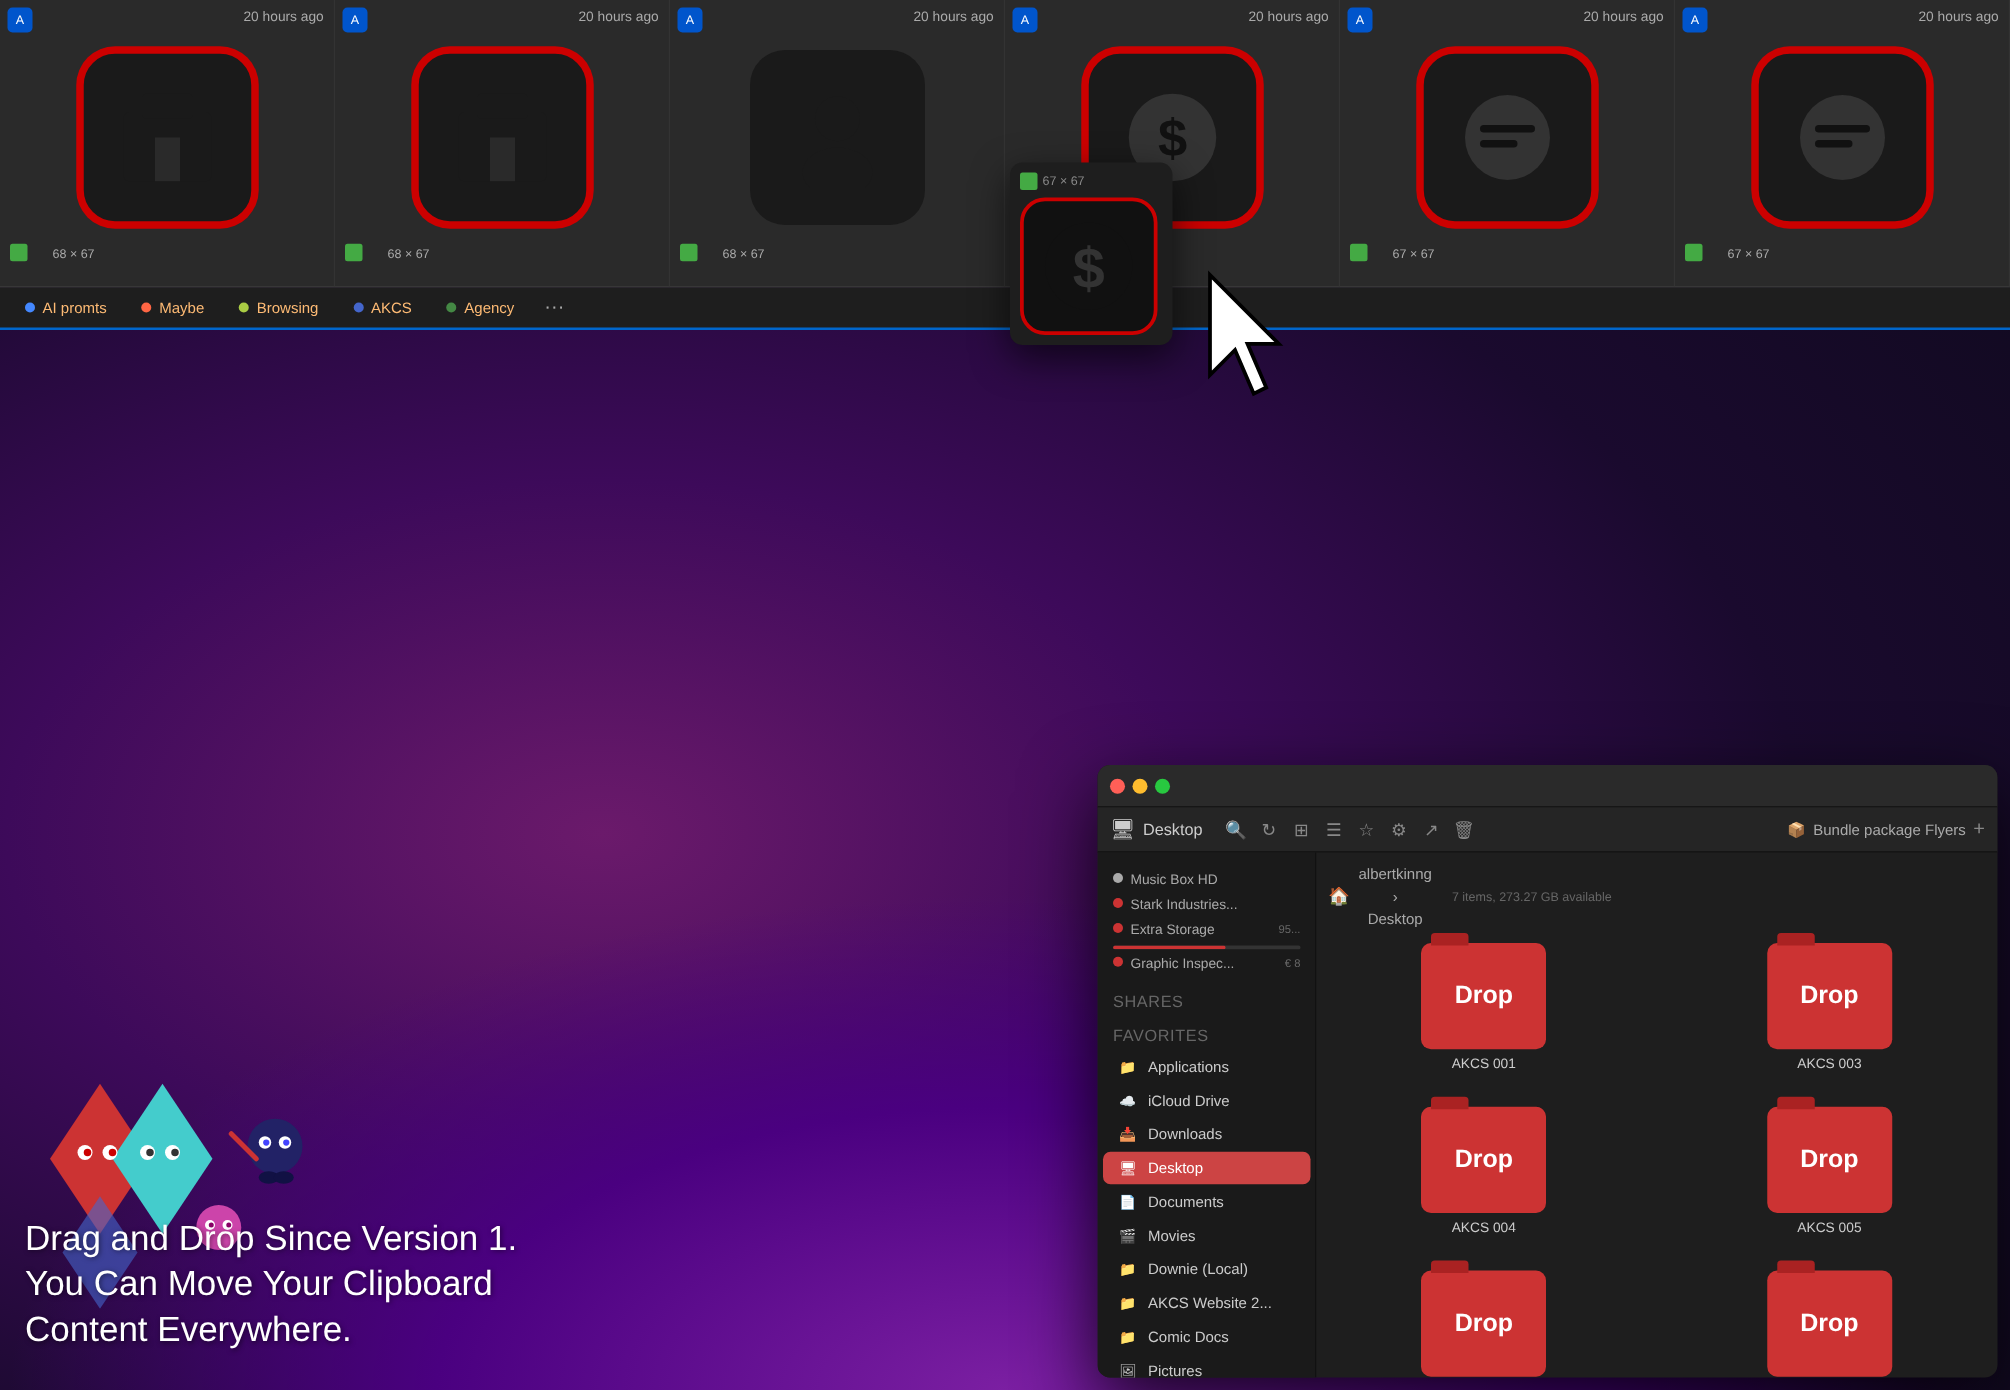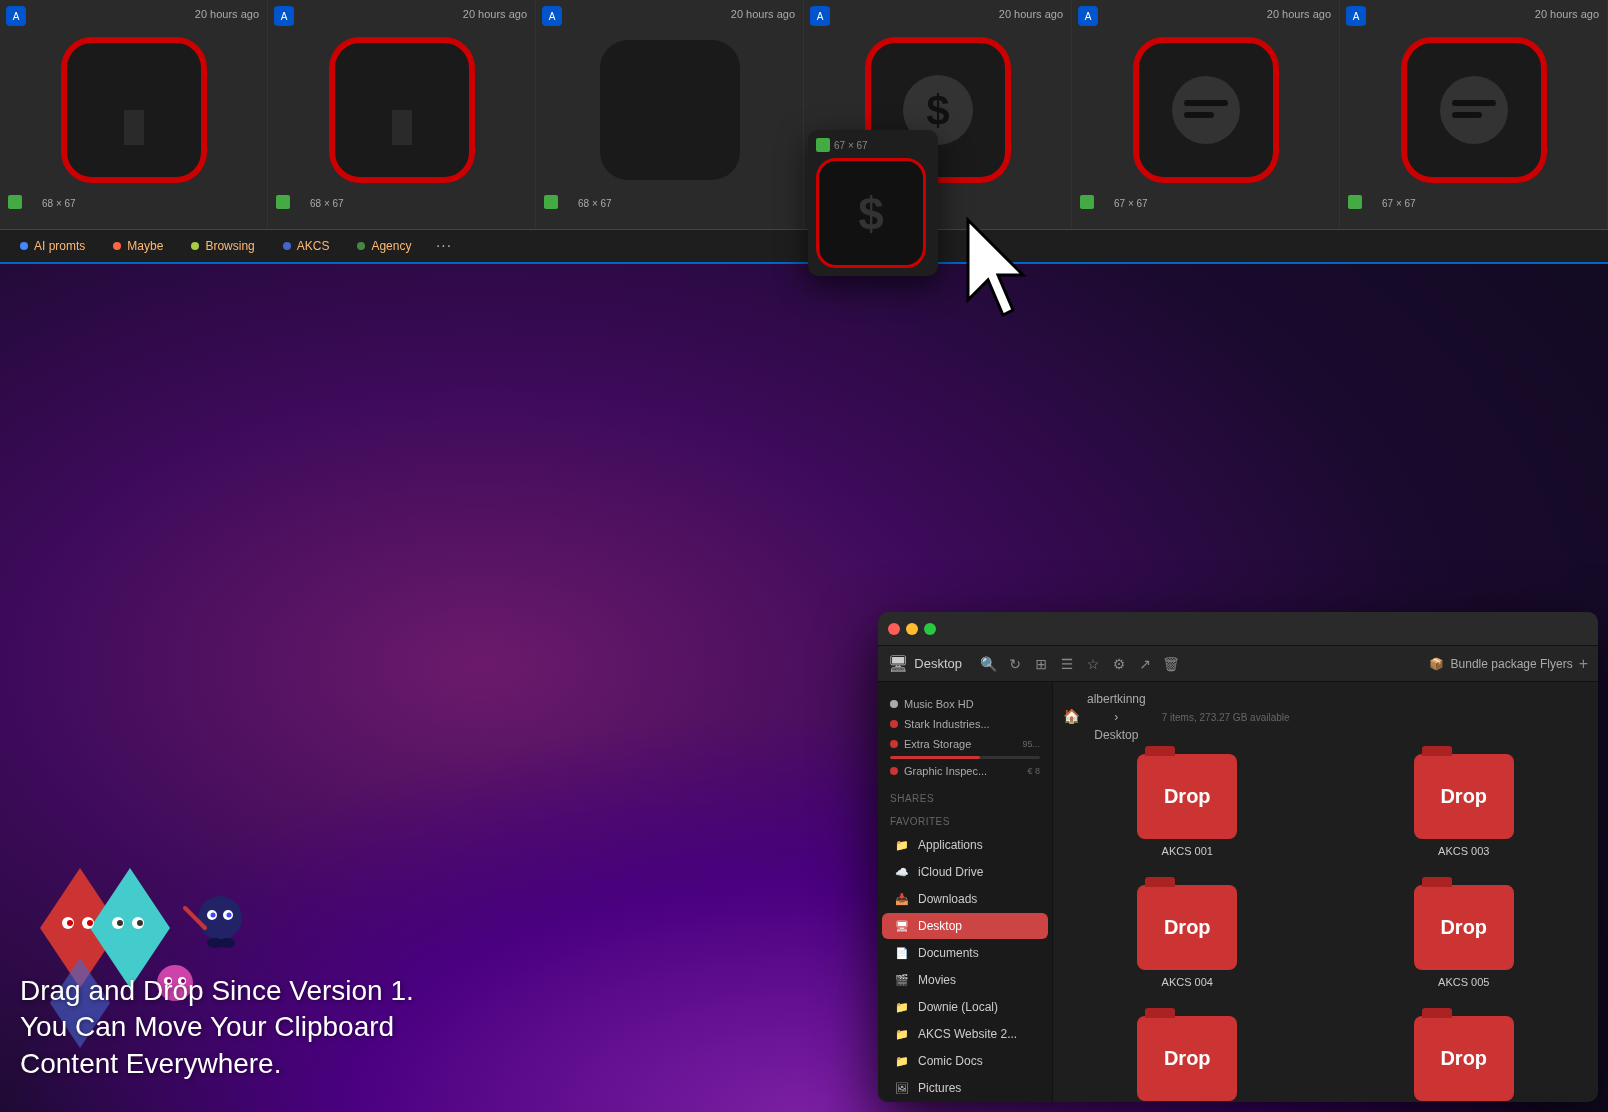--- a/index.html
+++ b/index.html
@@ -257,21 +257,21 @@
     
     .sidebar {
       width: 175px;
       background: #1a1a1a;
       border-right: 1px solid #111;
       overflow-y: auto;
       padding: 8px 0;
     }
 
     .sidebar-section-label {
-      font-size: 10px;
+      font-size: 13px;
       color: #666;
       padding: 8px 12px 4px;
       text-transform: uppercase;
       letter-spacing: 0.5px;
     }
 
     .sidebar-item {
       display: flex;
       align-items: center;
       gap: 8px;
@@ -458,21 +458,20 @@
       font-size: 10px;
       color: white;
     }
 
     .sidebar-drives {
       padding: 4px 0;
     }
 
     .sidebar-drive-item {
       display: flex;
-      align-items: center;
       gap: 6px;
       padding: 4px 12px;
       font-size: 11px;
       color: #aaa;
       cursor: pointer;
     }
 
     .drive-dot {
       width: 8px;
       height: 8px;

